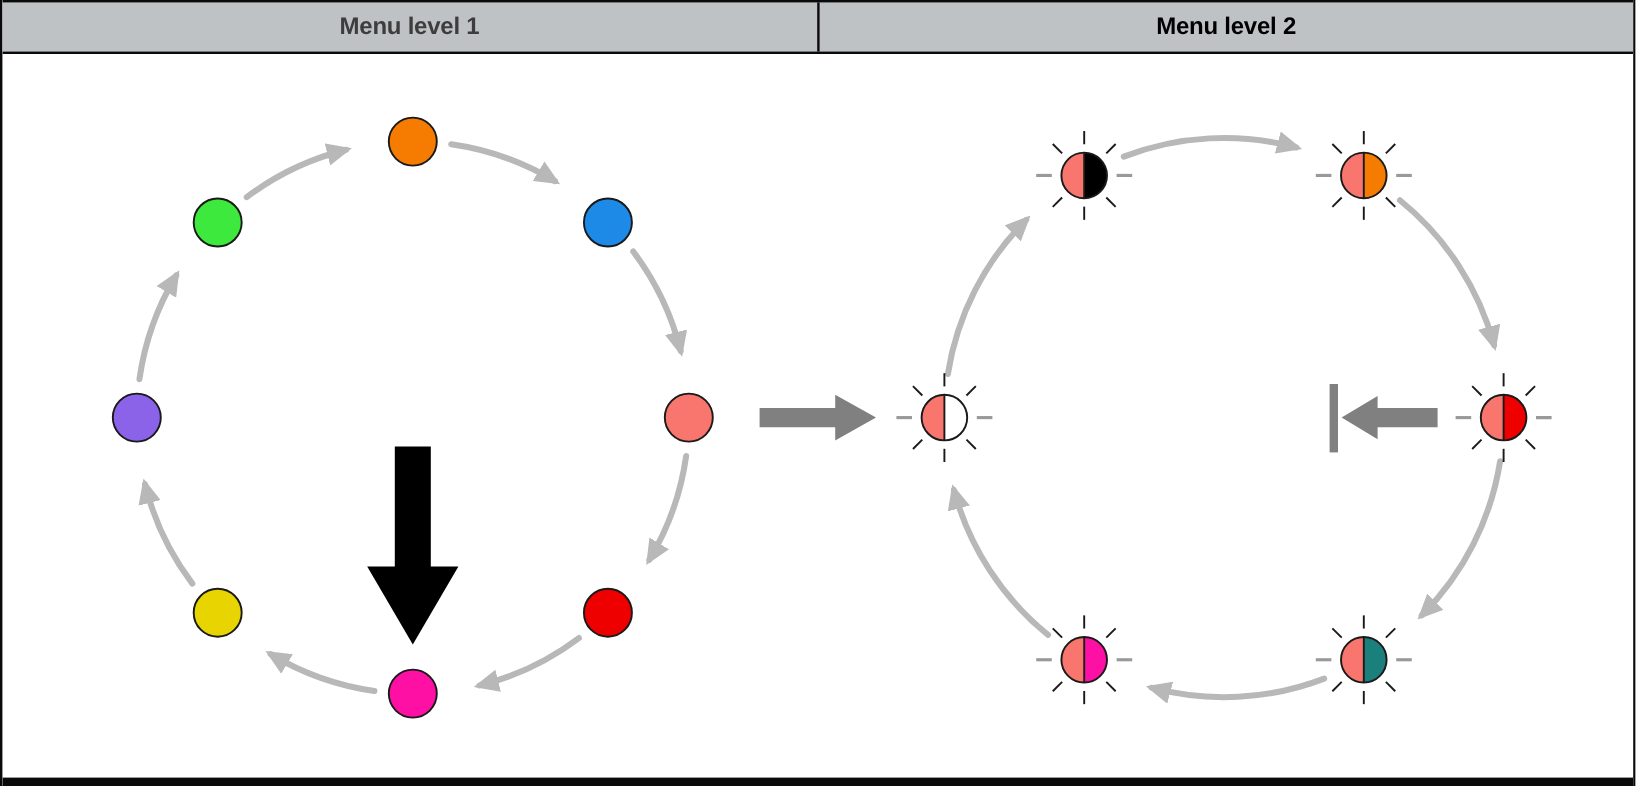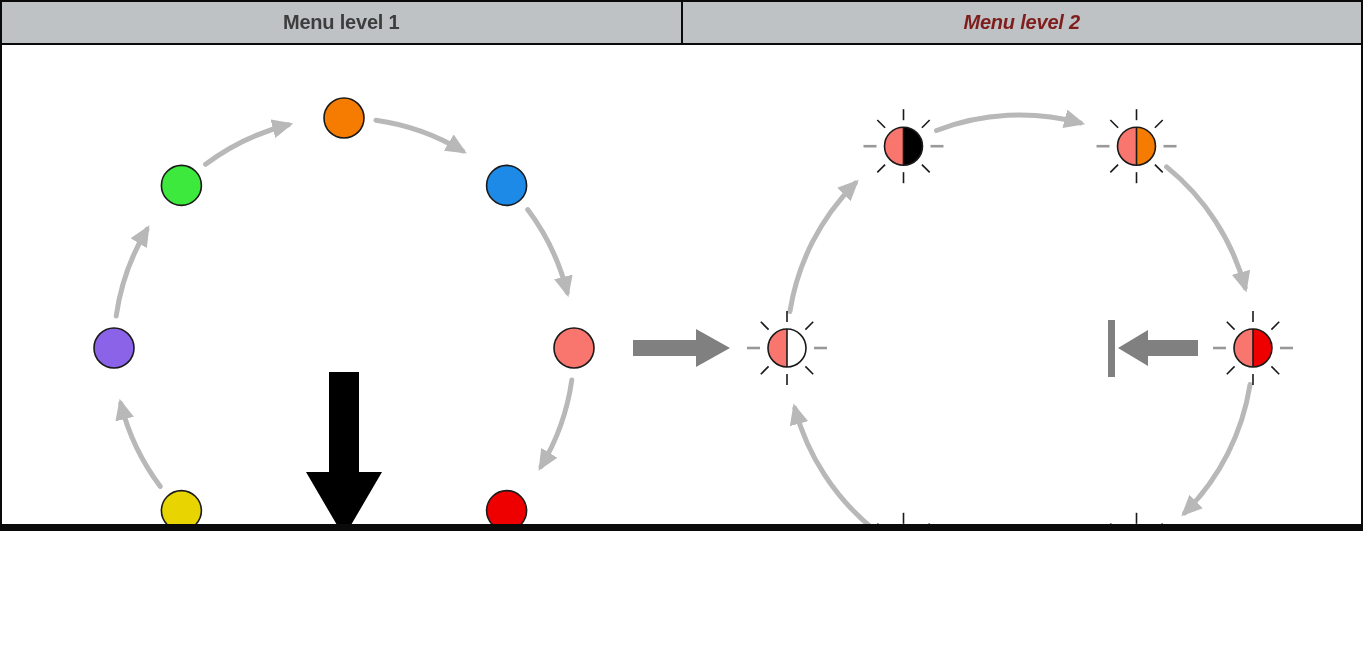--- a/index.html
+++ b/index.html
@@ -1,19 +1,19 @@
 <!DOCTYPE html>
 <html><head>
 <meta charset="utf-8">
 <style>
   html, body { margin: 0; padding: 0; background: #ffffff; }
   .frame {
     position: relative;
     width: 1363px;
-    height: 531px;
+    height: 655px;
     background: #ffffff;
     box-sizing: border-box;
     border-left: 2px solid #0a0a0a;
     border-right: 2px solid #0a0a0a;
     overflow: hidden;
     font-family: "Liberation Sans", sans-serif;
   }
   .header-row {
     position: absolute;
     top: 0; left: 0; right: 0;
@@ -49,21 +49,21 @@
 </style>
 </head>
 <body>
 
 <div class="frame">
 
   <div class="header-row" style="background: rgb(191, 194, 197);">
     <div class="header-cell left" style="color: rgb(61, 61, 61);">
       <span>Menu level 1</span>
     </div>
-    <div class="header-cell" style="color: #7f1d1d; font-style: italic;">
+    <div class="header-cell" style="color: #000000;">
       <span>Menu level 2</span>
     </div>
   </div>
 
   <svg class="diagram" viewBox="0 0 1363 655">
     <defs>
       <marker id="arrowhead" markerWidth="4.2" markerHeight="3.8" refX="3.2" refY="1.9" orient="auto" markerUnits="strokeWidth">
         <path d="M0,0 L4.2,1.9 L0,3.8 Z" fill="#b8b8b8"></path>
       </marker>
     </defs>

